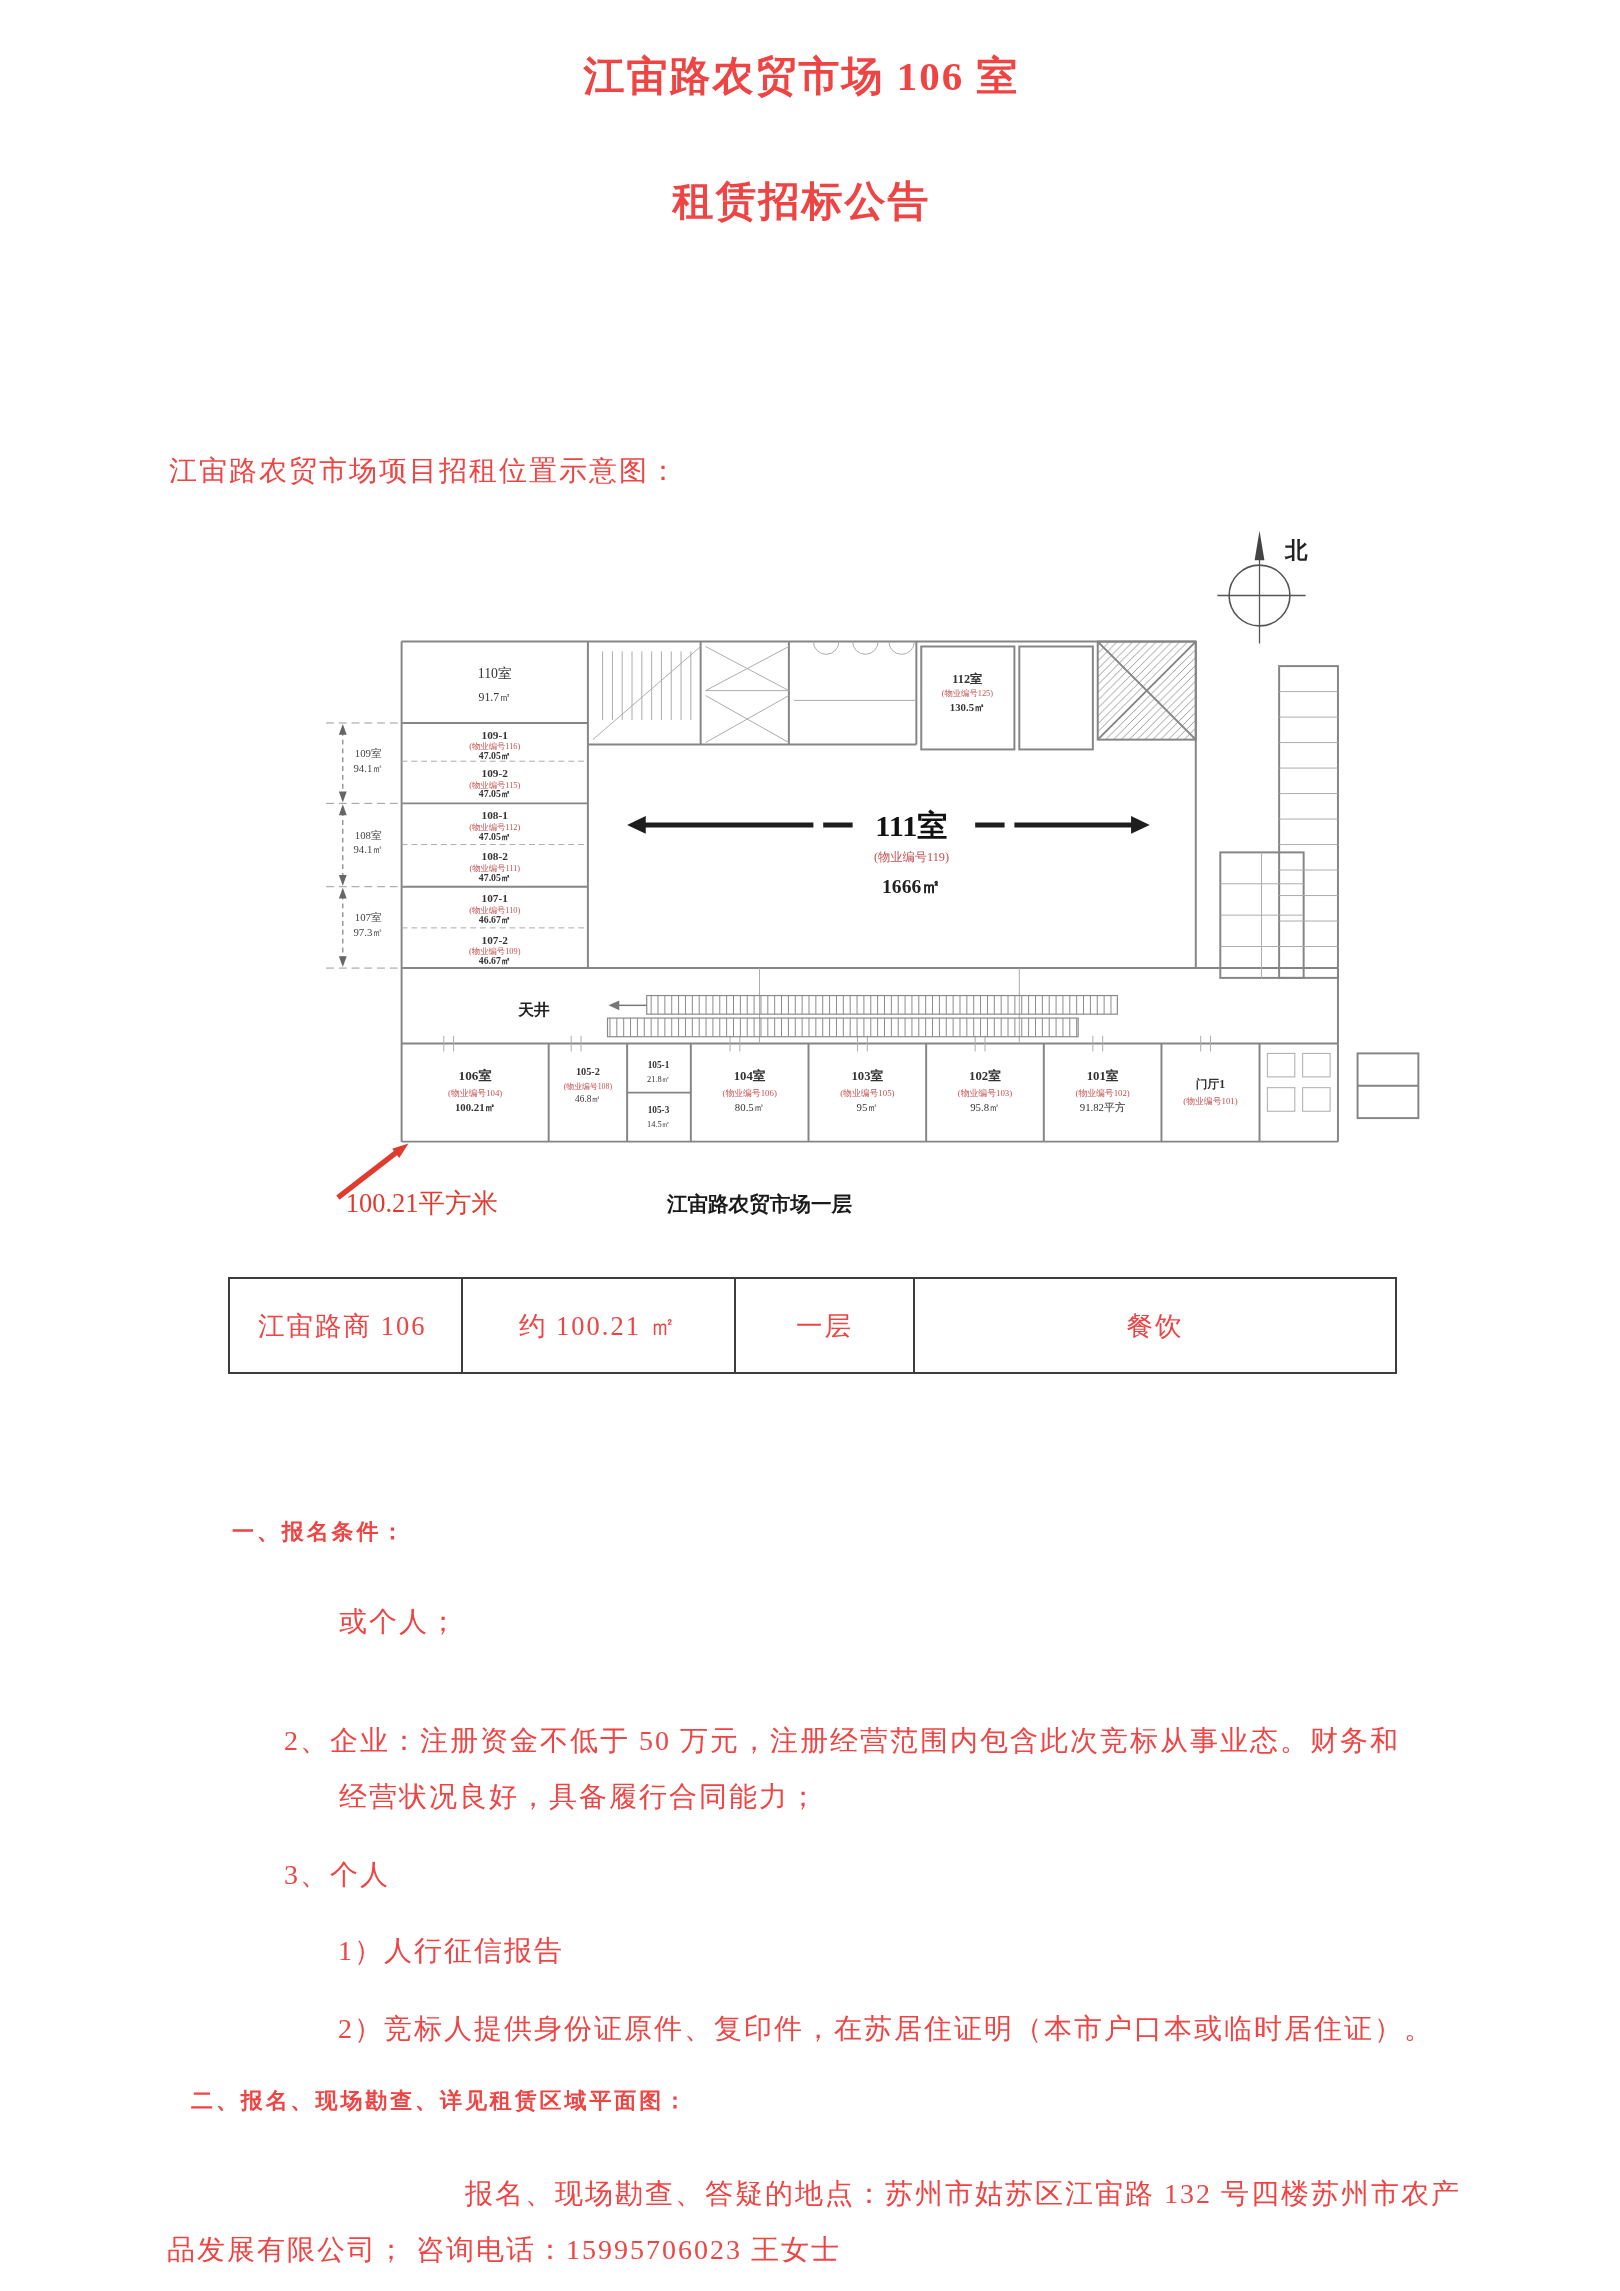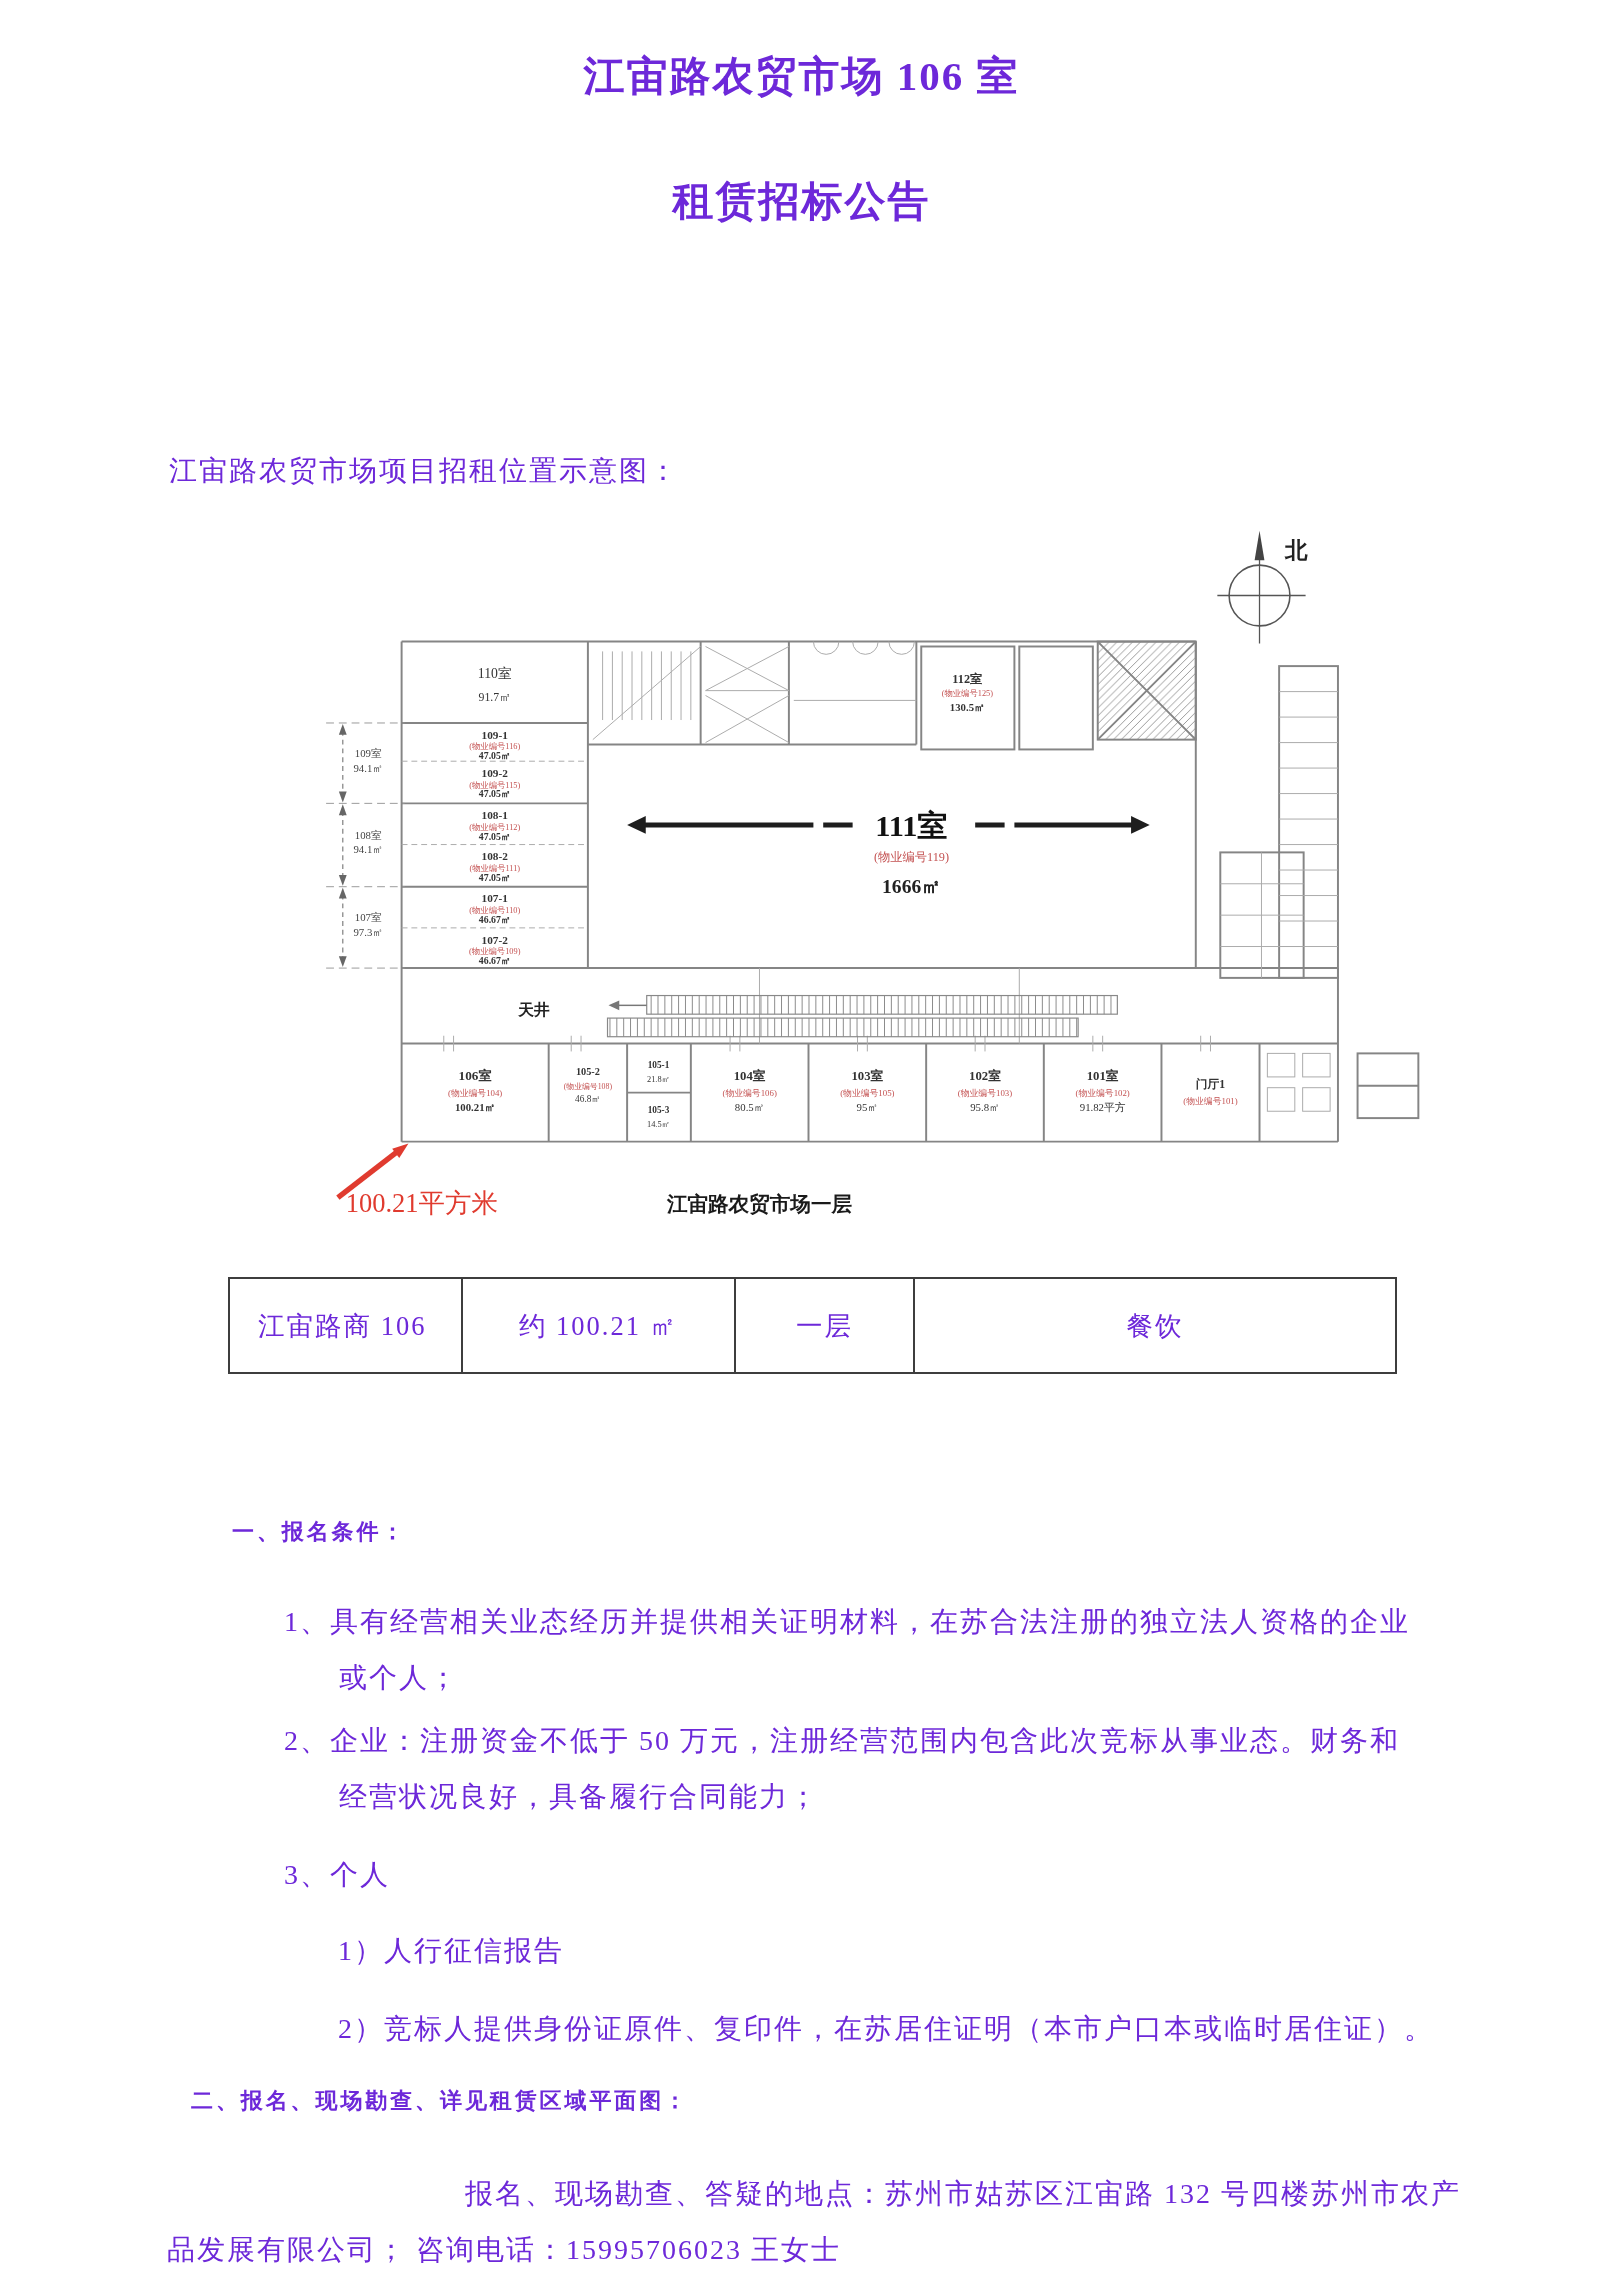--- a/index.html
+++ b/index.html
@@ -1,17 +1,17 @@
 <!DOCTYPE html>
 <html><head>
 <meta charset="utf-8">
 <style>
   html,body{margin:0;padding:0;background:#ffffff;}
   .page{position:relative;width:1483px;height:2292px;background:#fff;overflow:hidden;
-        font-family:"Liberation Serif","DejaVu Serif",serif;color:#6d28d9;}
+        font-family:"Liberation Serif","DejaVu Serif",serif;color:#ef4444;}
   .abs{position:absolute;}
   .title{left:167px;width:1269px;text-align:center;font-size:41px;font-weight:bold;letter-spacing:2px;}
   .bodytext{font-size:28px;letter-spacing:2px;line-height:56px;}
   .heading{font-family:Liberation Serif, serif;font-weight:bold;font-size:22px;letter-spacing:2.9px;}
   .indent1{padding-left:61px;}
   .hang{padding-left:55px;}
   table.spec{border-collapse:collapse;width:1168px;table-layout:fixed;}
   table.spec td{border:2px solid #3d3d3d;font-size:26.5px;letter-spacing:2px;
       height:93px;text-align:center;vertical-align:middle;padding:0 5.9px;}
   table.spec td.lft{text-align:left;padding-left:28px;}
@@ -200,21 +200,20 @@
         <td>一层</td>
         <td>餐饮</td>
       </tr>
     </tbody>
       </table>
   </div>
 
   <div class="abs heading" style="left:232px;top:1517px;">一、报名条件：</div>
 
   <div class="abs bodytext" style="left:284px;top:1594px;width:1157px;">
-    <div>1、具有经营相关业态经历并提供相关证明材料，在苏合法注册的独立法人资格的企业</div>
     <div class="hang">或个人；</div>
   </div>
 
   <div class="abs bodytext" style="left:284px;top:1713px;width:1157px;">
     <div>2、企业：注册资金不低于 50 万元，注册经营范围内包含此次竞标从事业态。财务和</div>
     <div class="hang">经营状况良好，具备履行合同能力；</div>
   </div>
 
   <div class="abs bodytext" style="left:284px;top:1847px;">3、个人</div>
 

